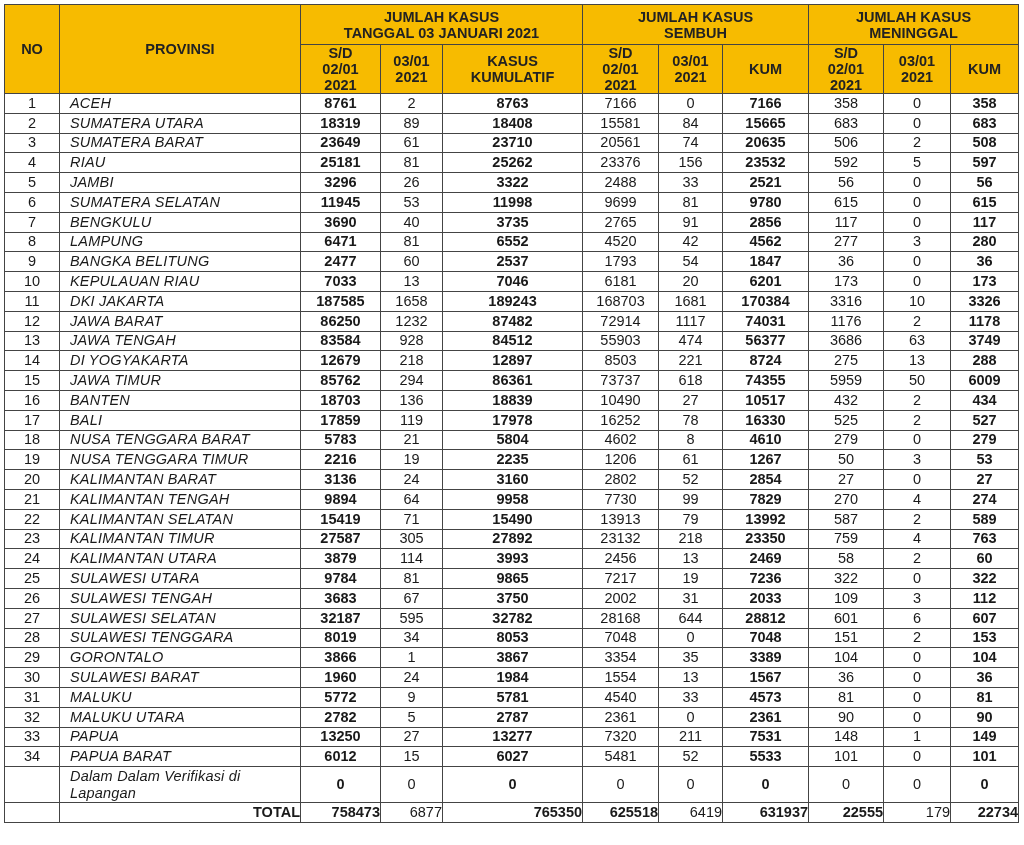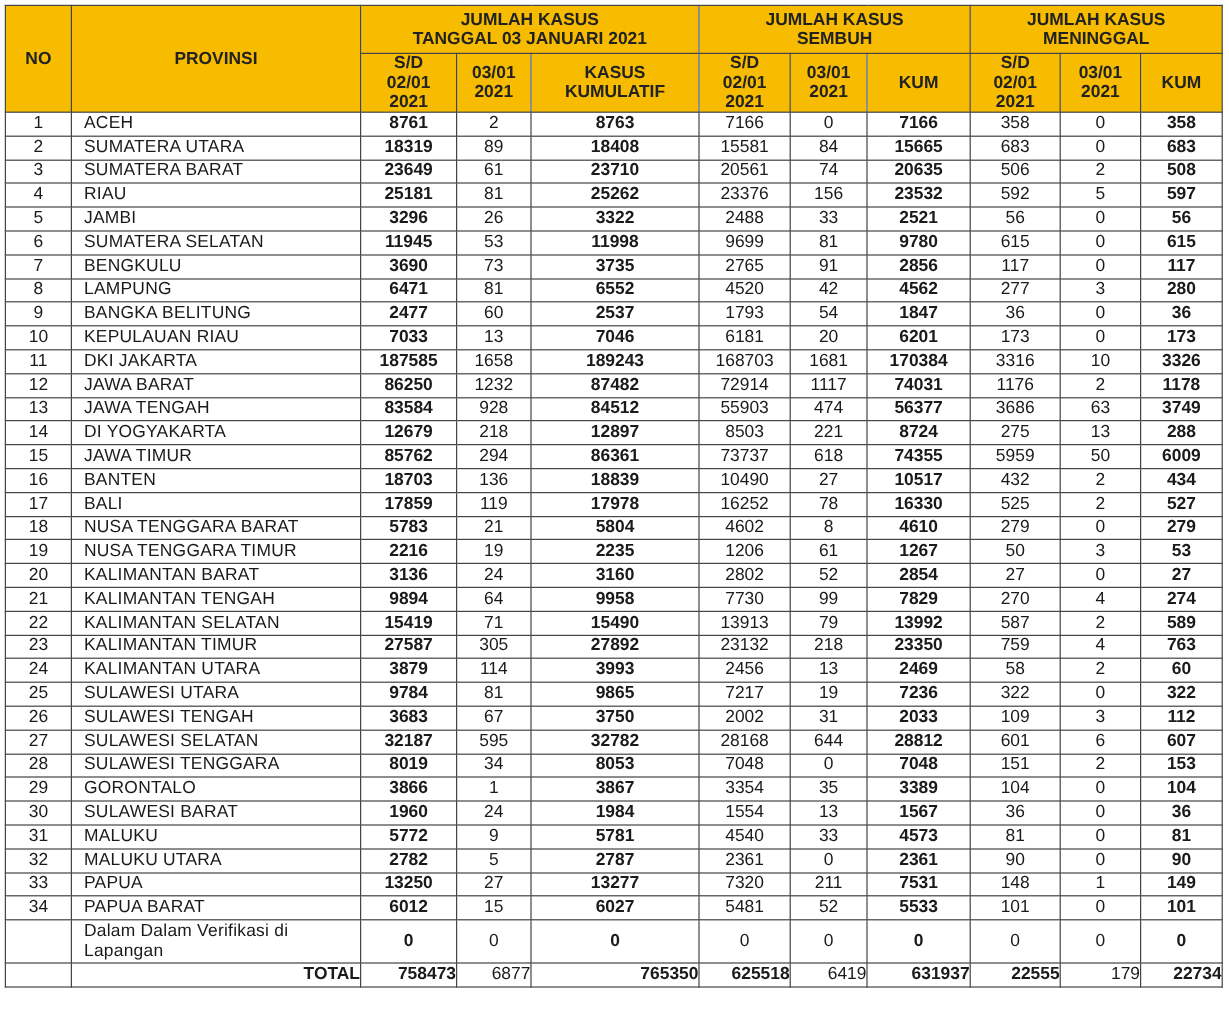--- a/index.html
+++ b/index.html
@@ -4,21 +4,21 @@
 <style>
   html, body { margin: 0; padding: 0; background: #ffffff; }
   body { width: 1024px; height: 845px; position: relative; overflow: hidden;
          font-family: "Liberation Sans", sans-serif; color: #1a1a1a; }
   table { position: absolute; left: 4px; top: 4px; border-collapse: collapse;
           table-layout: fixed; width: 1015px; }
   td, th { border: 1px solid #444; padding: 0; text-align: center; vertical-align: middle;
            font-size: 14.5px; line-height: 15px; overflow: hidden; white-space: nowrap; }
   thead th { background: #f7bb00; font-weight: bold; color: #222; font-size: 14.5px; line-height: 16px; }
   tbody tr.row td { height: 18.8px; }
-  td.prov { text-align: left; padding-left: 10px; letter-spacing: 0.2px; }
+  td.prov { text-align: left; padding-left: 10px; letter-spacing: 0.2px; font-style: italic; }
   td.b { font-weight: bold; }
   tr.verif td { height: 35px; }
   tr.verif td.prov { white-space: normal; line-height: 17px; }
   tr.total td { height: 19px; font-weight: bold; text-align: right; }
   tr.total td.n { font-weight: normal; }
 </style>
 </head>
 <body>
 
 <table>
@@ -168,21 +168,21 @@
         <td>81</td>
         <td class="b">9780</td>
         <td>615</td>
         <td>0</td>
         <td class="b">615</td>
       </tr>
       <tr class="row">
         <td>7</td>
         <td class="prov">BENGKULU</td>
         <td class="b">3690</td>
-        <td>73</td>
+        <td>40</td>
         <td class="b">3735</td>
         <td>2765</td>
         <td>91</td>
         <td class="b">2856</td>
         <td>117</td>
         <td>0</td>
         <td class="b">117</td>
       </tr>
       <tr class="row">
         <td>8</td>

